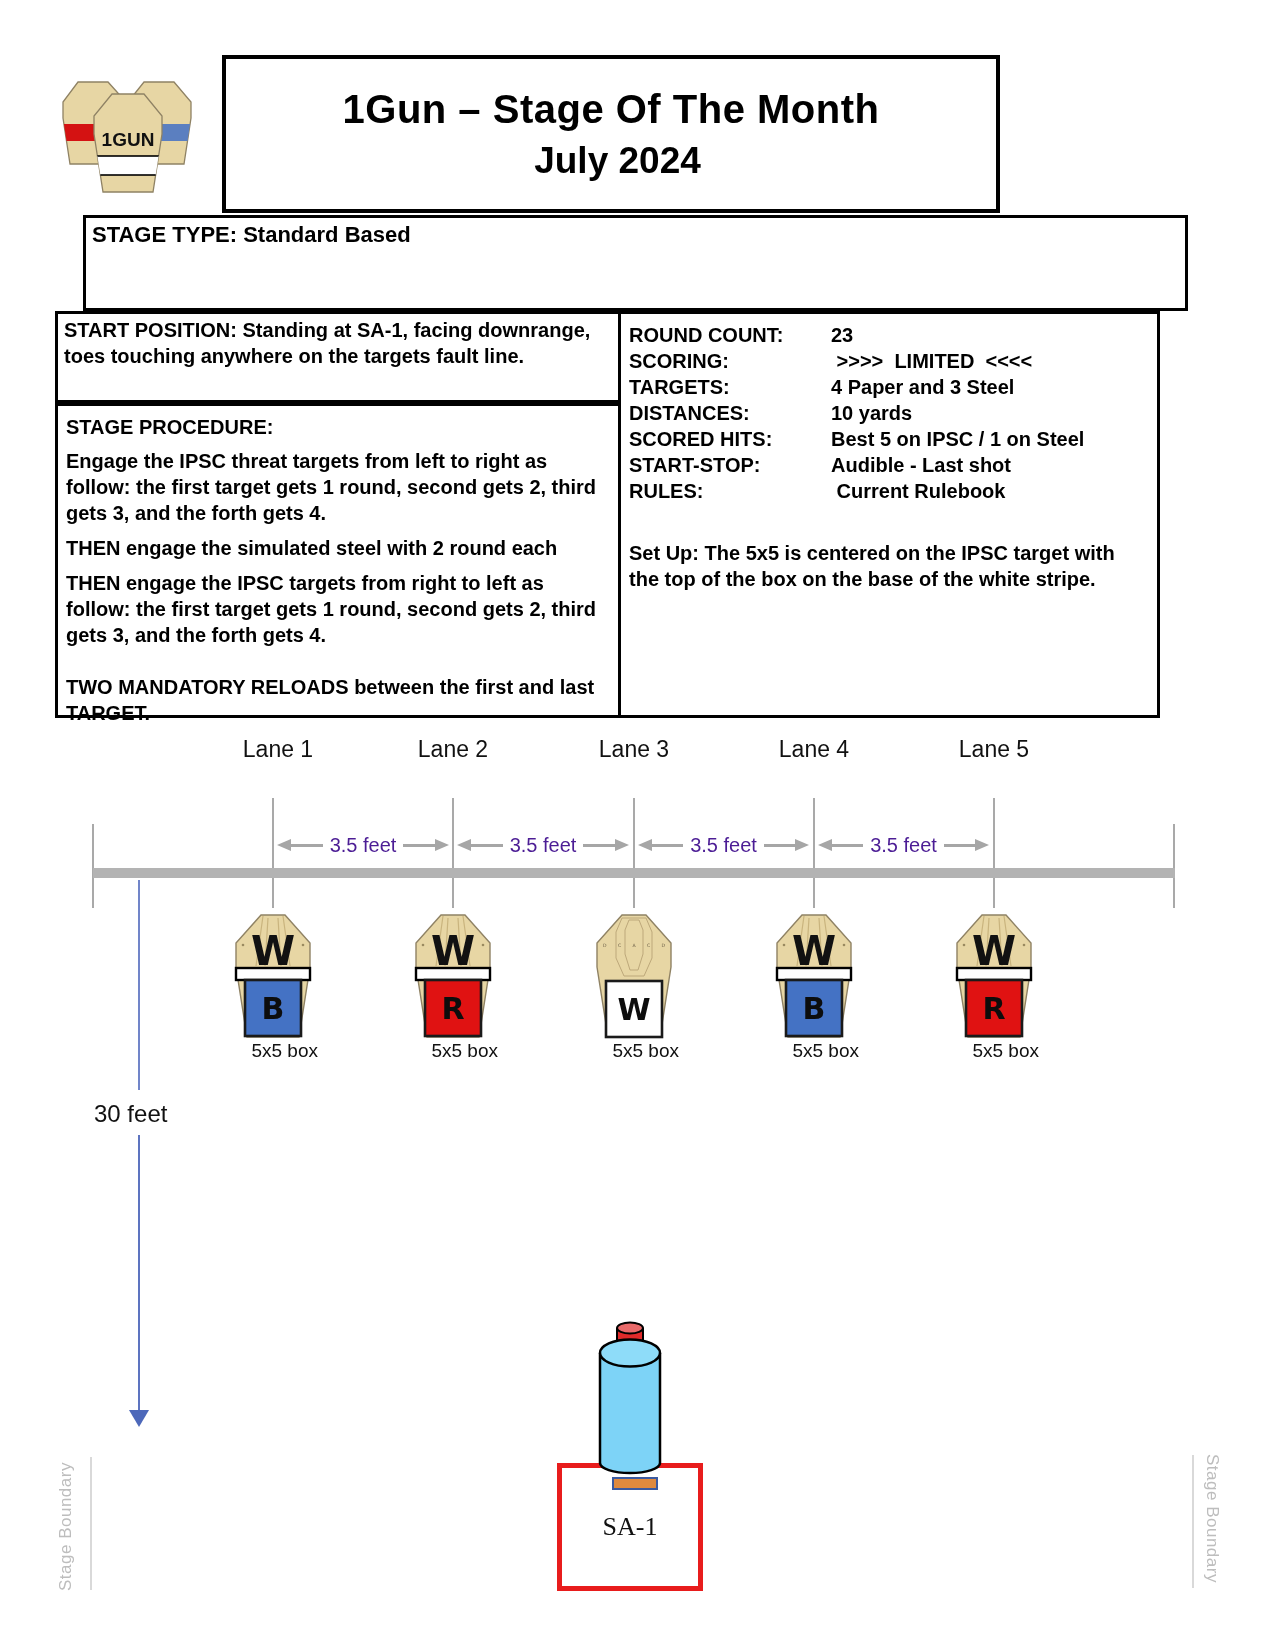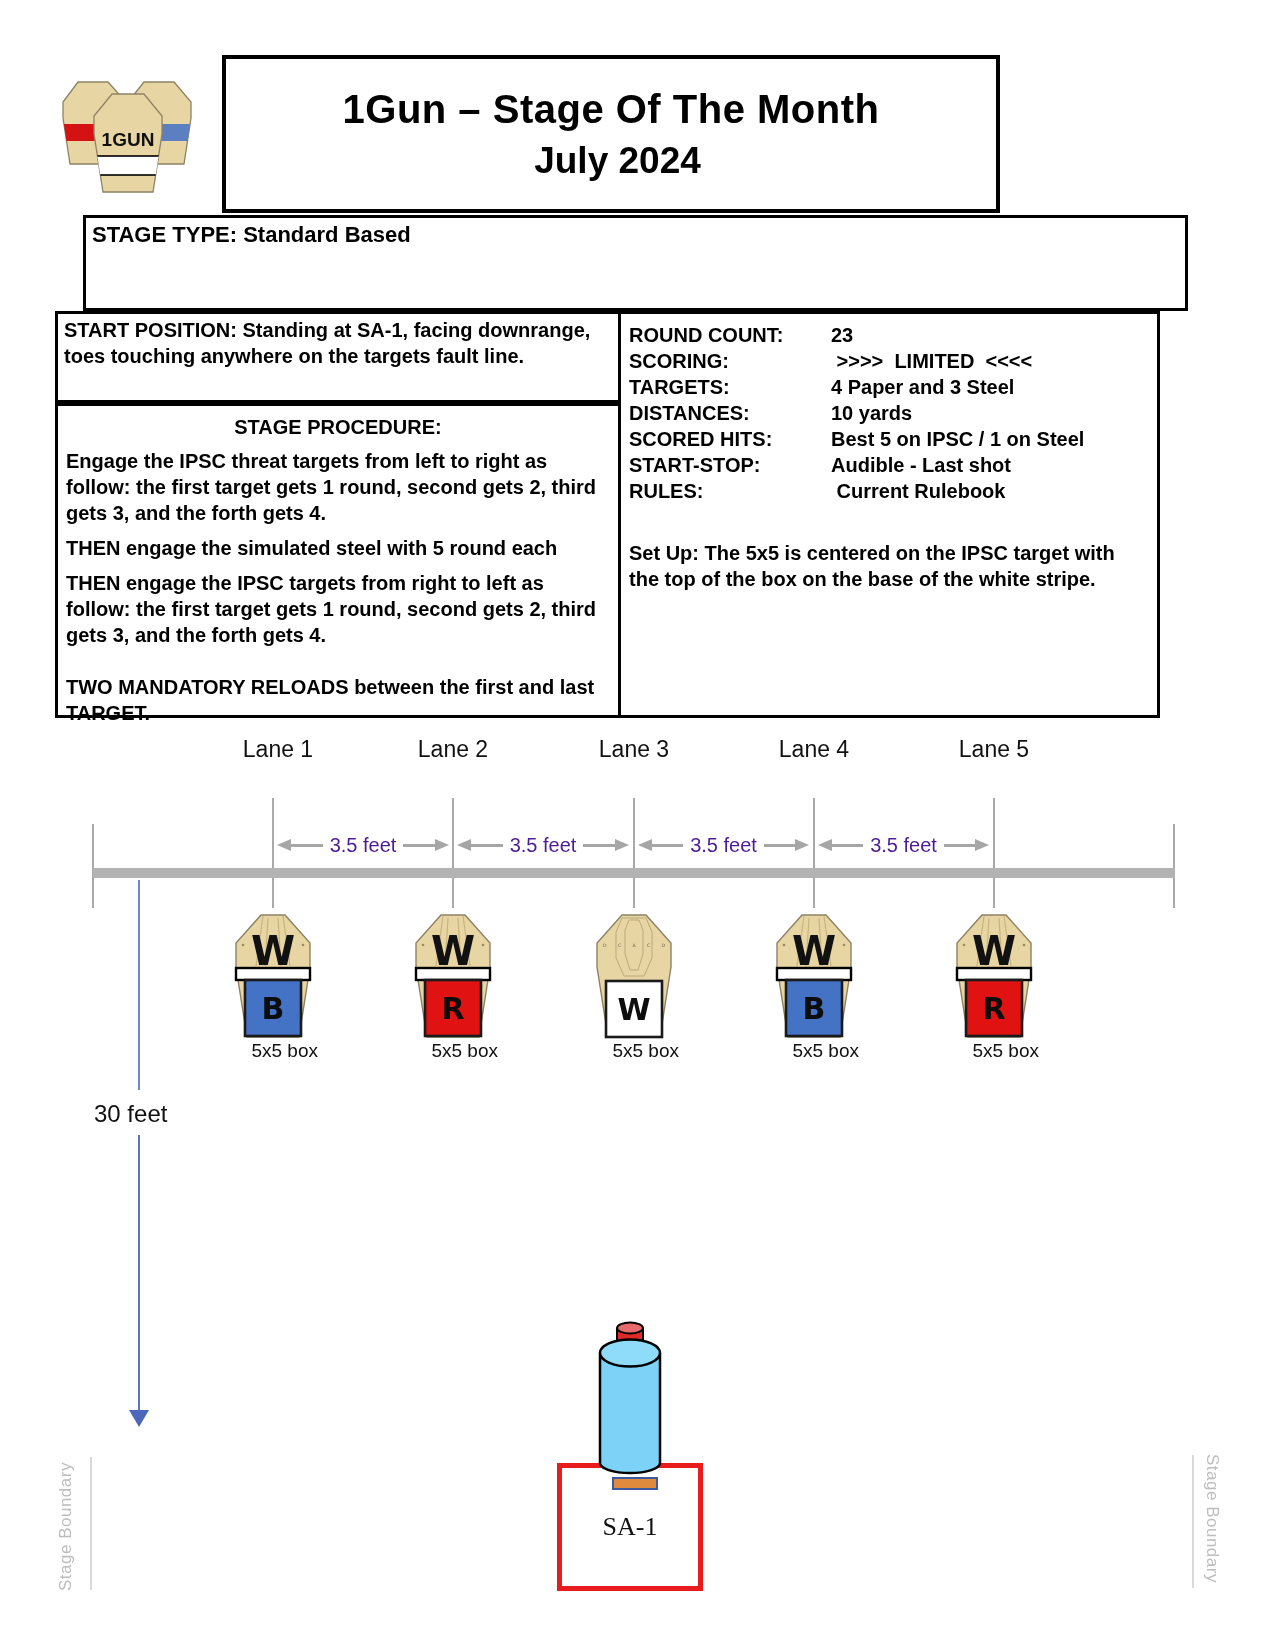--- a/index.html
+++ b/index.html
@@ -13,21 +13,21 @@
   .title-line1{font-size:40px;font-weight:bold;letter-spacing:.5px;}
   .title-line2{font-size:37px;font-weight:bold;margin-top:8px;margin-left:13px;}
   
   .box{position:absolute;border:3px solid #000;box-sizing:border-box;background:#fff;}
   .stage-type{left:55px;top:215px;width:1105px;height:96px;padding:4px 6px;
               font-size:22px;font-weight:bold;margin-left:28px;}
   .start-pos{left:55px;top:311px;width:566px;height:92px;padding:3px 6px;
              font-size:20px;font-weight:bold;line-height:1.32;}
   .procedure{left:55px;top:403px;width:566px;height:315px;padding:6px 8px;
              font-size:20px;font-weight:bold;line-height:1.3;}
-  .procedure .ph{margin:2px 0 8px 0;text-align:center;}
+  .procedure .ph{margin:2px 0 8px 0;}
   .procedure p{margin:0 0 9px 0;}
   .procedure p.gap-top{margin-top:26px;}
   .infobox{left:618px;top:311px;width:542px;height:407px;padding:8px 8px;
            font-size:20px;font-weight:bold;line-height:1.3;}
   .inforow{display:flex;line-height:26px;}
   .inforow .lbl{width:202px;flex:0 0 202px;}
   .inforow .val{white-space:pre;}
   .setup-note{margin-top:36px;}
   
   .lane-label{position:absolute;top:736px;width:120px;text-align:center;
@@ -123,21 +123,21 @@
     <span>Standard Based</span>
   </div>
 
   <div class="box start-pos">
     <span>START POSITION:</span><span> Standing at SA-1, facing downrange, toes touching anywhere on the targets fault line.</span>
   </div>
 
   <div class="box procedure">
     <div class="ph">STAGE PROCEDURE:</div>
     <p>Engage the IPSC threat targets from left to right as follow: the first target gets 1 round, second gets 2, third gets 3, and the forth gets 4.</p>
-    <p>THEN engage the simulated steel with 5 round each</p>
+    <p>THEN engage the simulated steel with 2 round each</p>
     <p>THEN engage the IPSC targets from right to left as follow: the first target gets 1 round, second gets 2, third gets 3, and the forth gets 4.</p>
     <p class="gap-top">TWO MANDATORY RELOADS between the first and last TARGET.</p>
   </div>
 
   <div class="box infobox">
     <div class="inforow">
       <span class="lbl">ROUND COUNT:</span>
       <span class="val">23</span>
     </div>
     <div class="inforow">

